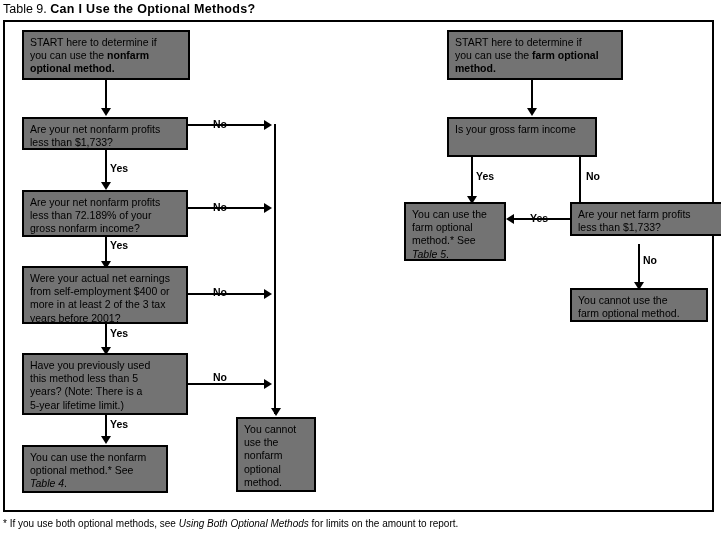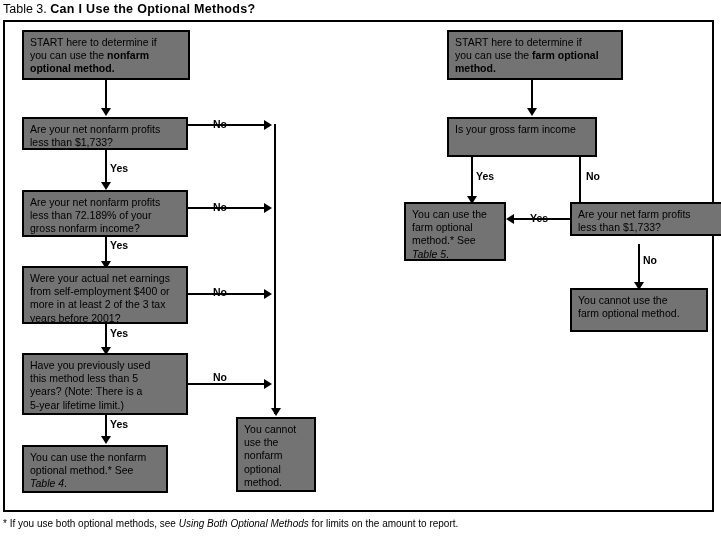--- a/index.html
+++ b/index.html
@@ -103,21 +103,21 @@
     line-height: 12px;
     white-space: nowrap;
   }
 </style>
 </head>
 <body>
 
 <div id="page">
 
   <div class="title">
-    <span class="t-normal">Table 3.</span>
+    <span class="t-normal">Table 9.</span>
     <span class="t-bold">Can I Use the Optional Methods?</span>
   </div>
 
   <div class="frame"></div>
 
   <div class="box" style="left:22px; top:30px; width:168px; height:50px;">
     <div>START here to determine if</div>
     <div><span>you can use the </span><b>nonfarm</b></div>
     <div><b>optional method.</b></div>
   </div>
@@ -233,21 +233,21 @@
   </div>
 
   <div class="hline" style="left:514px; top:218px; width:56px;"></div>
   <div class="arrow arrow-left" style="left:506px; top:214px;"></div>
   <div class="blabel" style="left:530px; top:212px;">Yes</div>
 
   <div class="vline" style="left:638px; top:244px; height:44px;"></div>
   <div class="arrow arrow-down" style="left:634px; top:282px;"></div>
   <div class="blabel" style="left:643px; top:254px;">No</div>
 
-  <div class="box" style="left:570px; top:288px; width:138px; height:44px;">
+  <div class="box" style="left:570px; top:288px; width:138px; height:34px;">
     <div>You cannot use the</div>
     <div>farm optional method.</div>
   </div>
 
   <div class="footnote">
     <span>*</span>
     <span>If you use both optional methods, see</span>
     <i>Using Both Optional Methods</i>
     <span>for limits on the amount to report.</span>
   </div>

